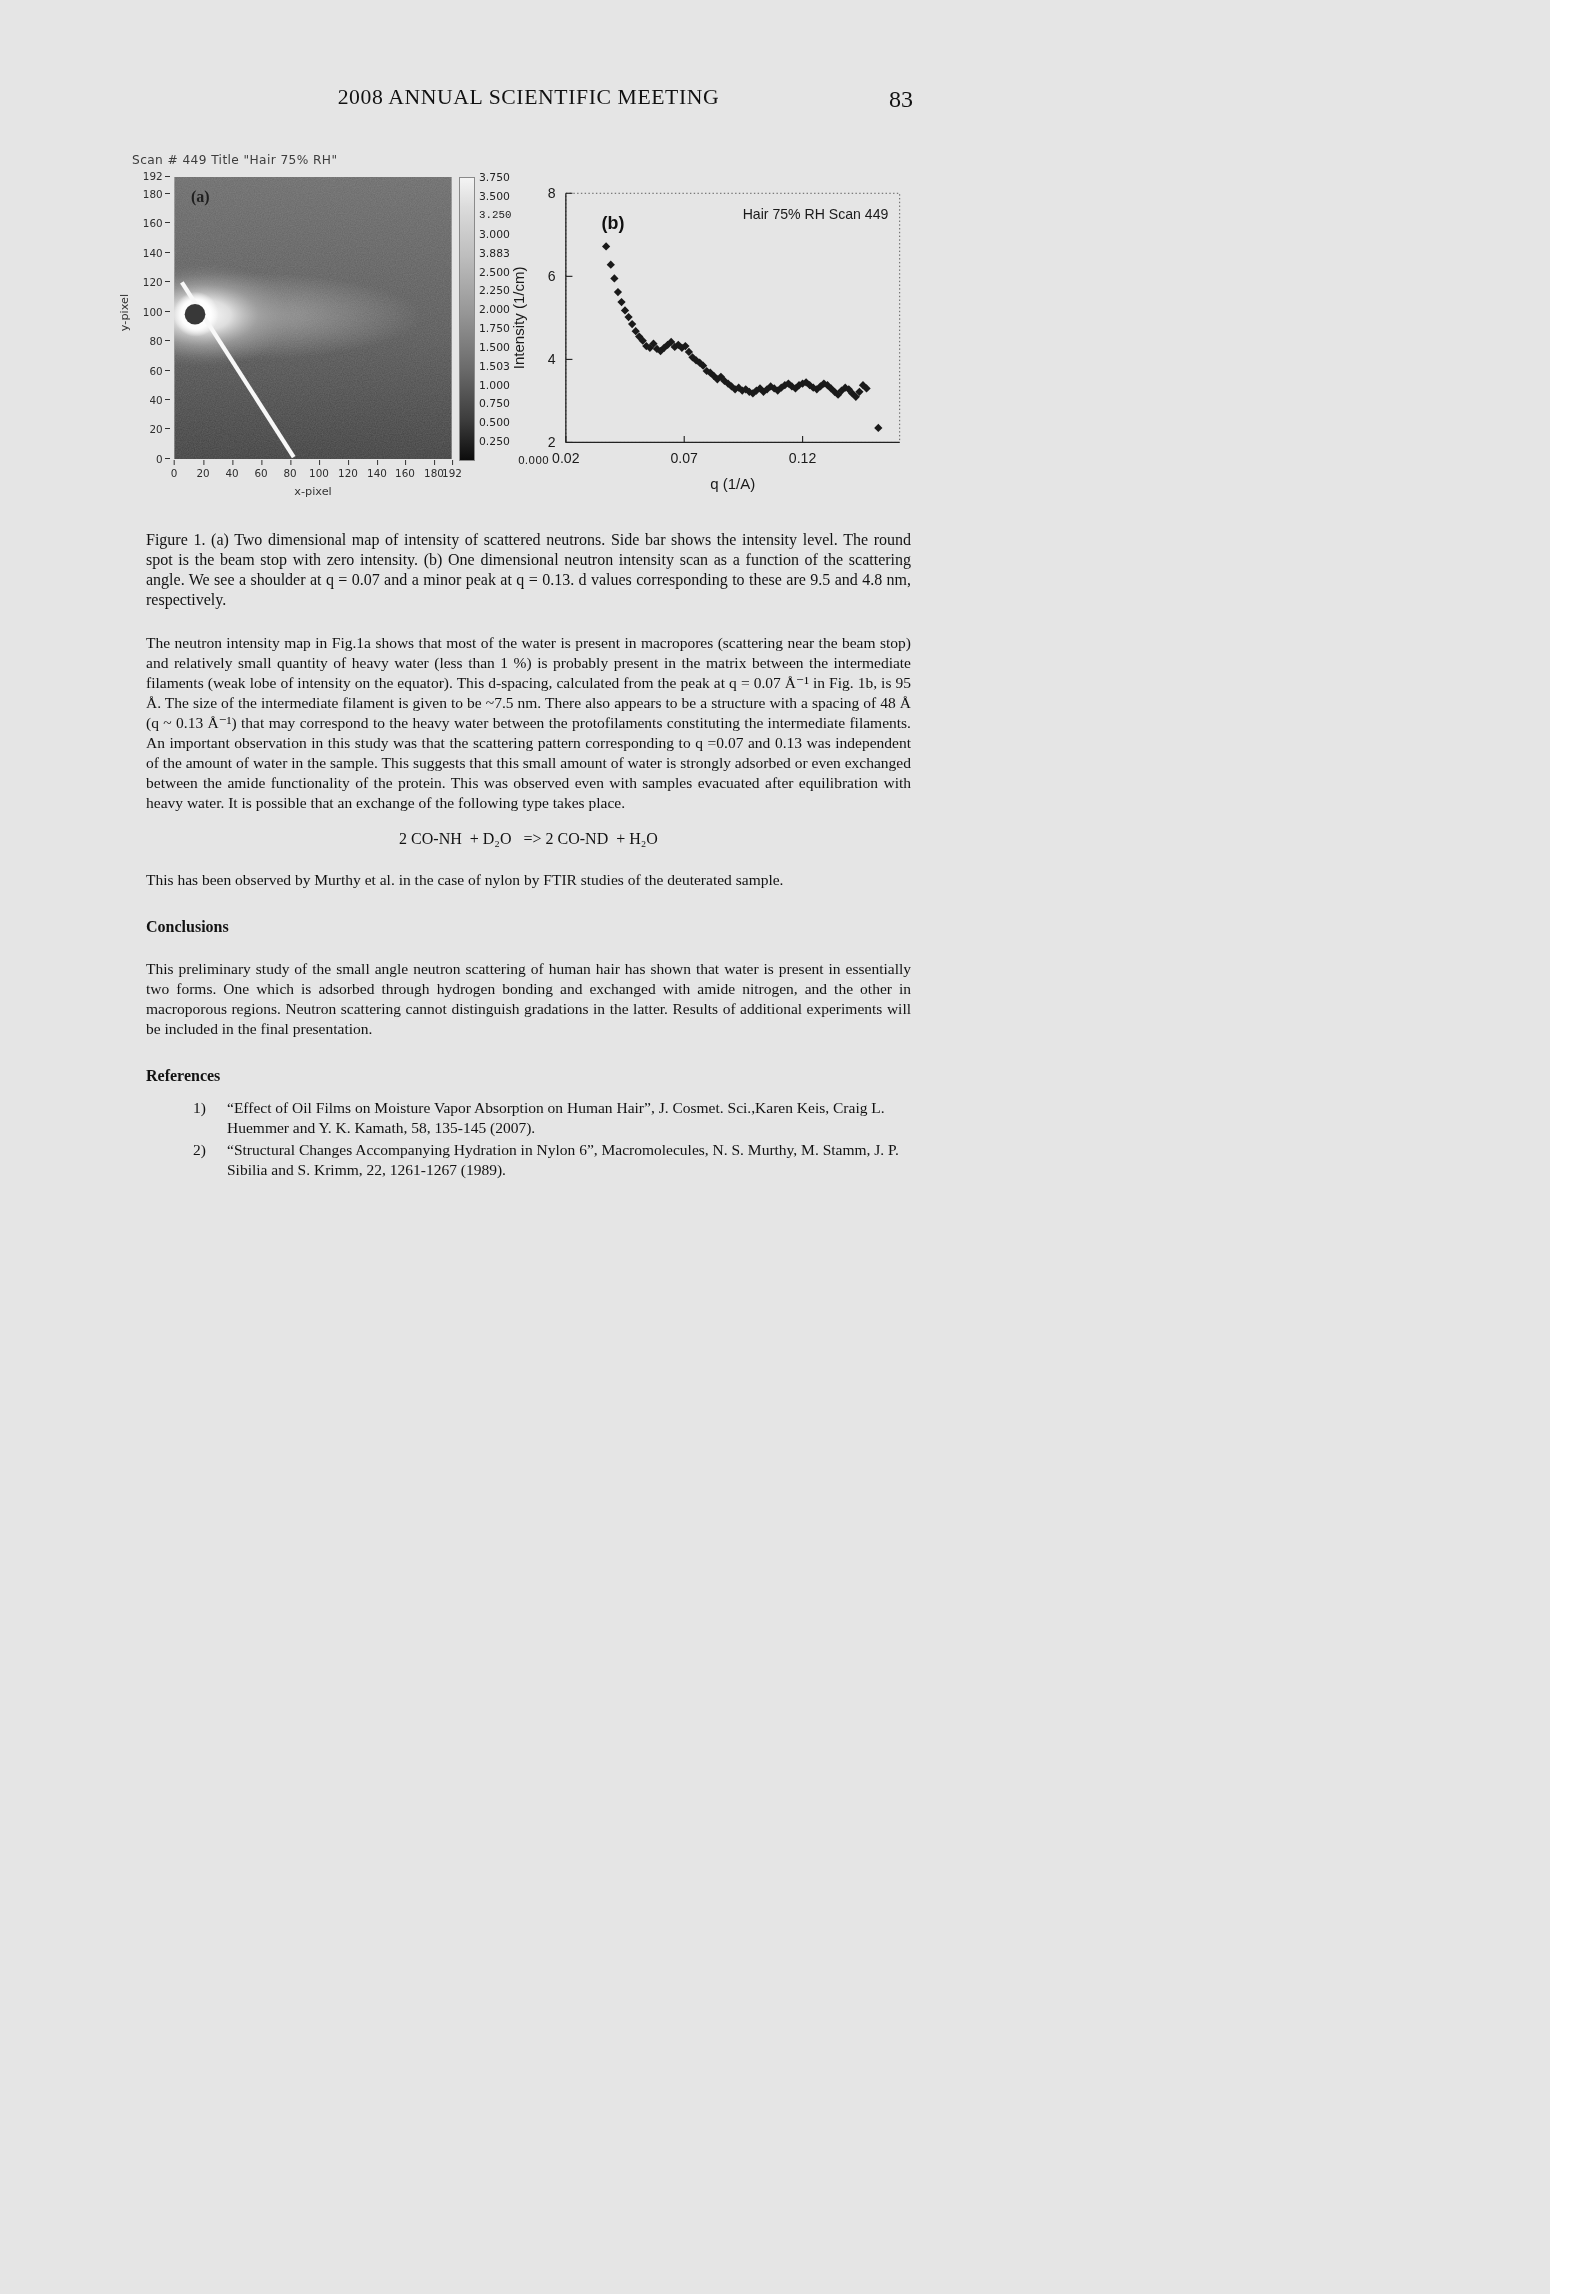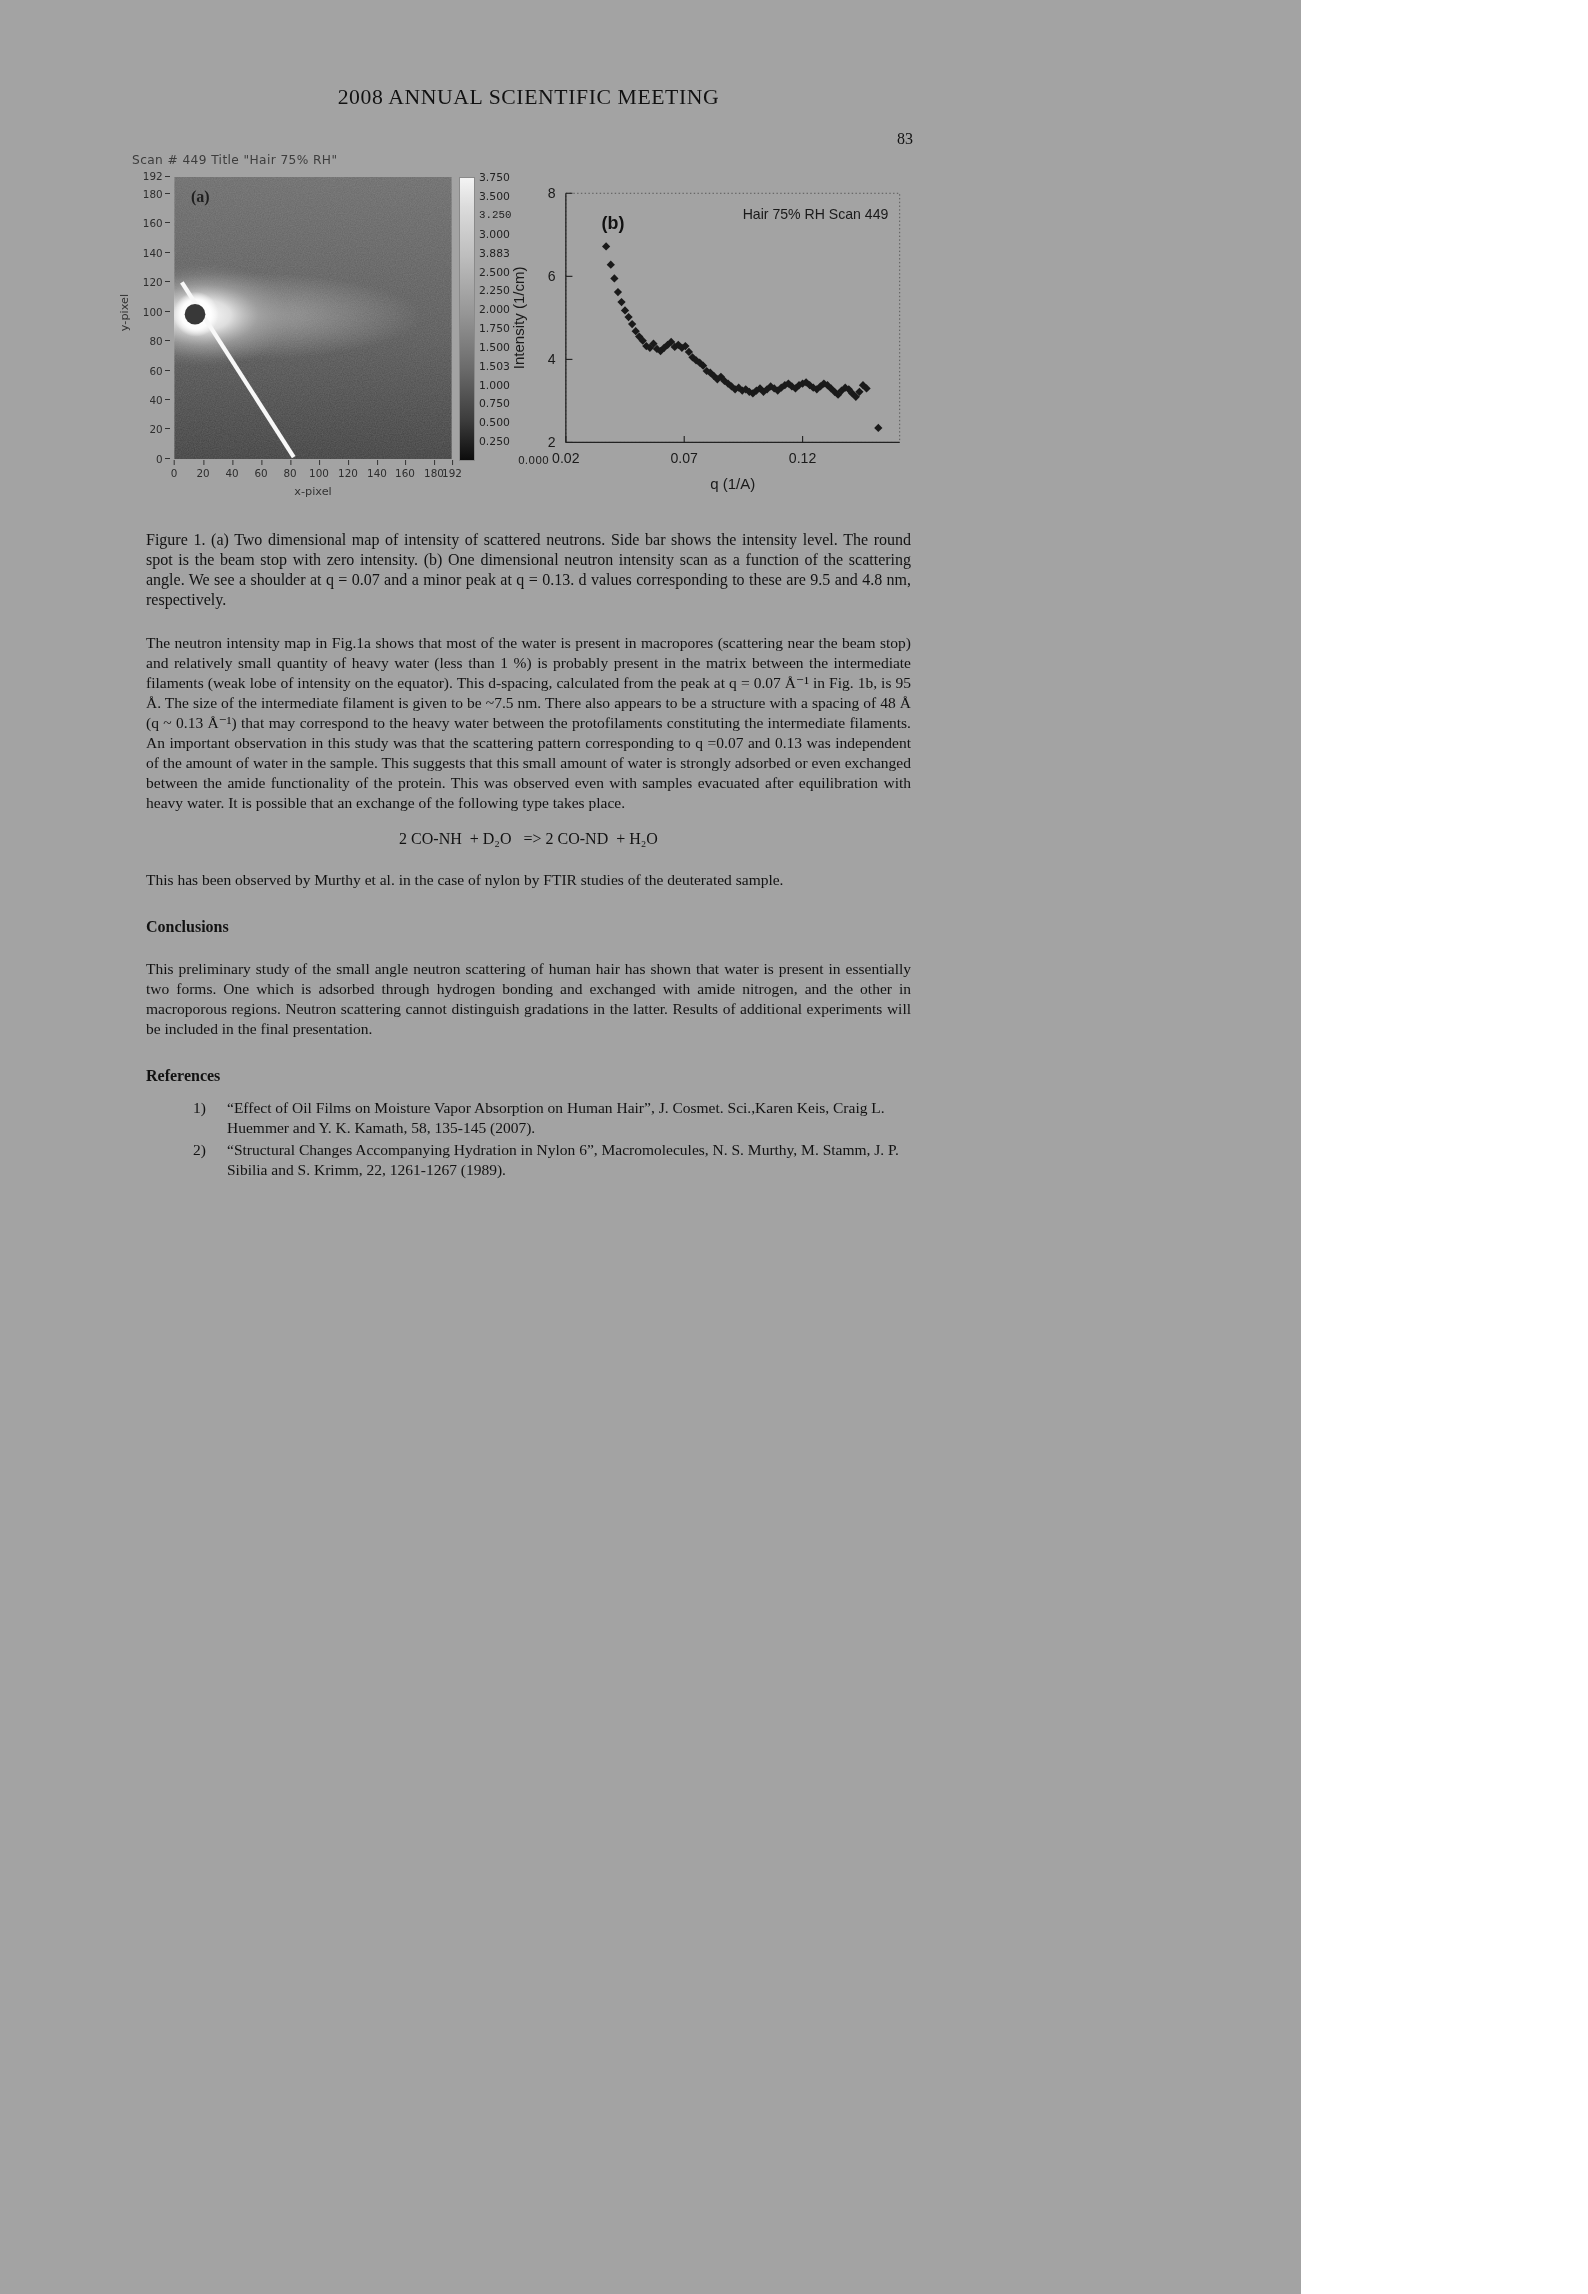--- a/index.html
+++ b/index.html
@@ -1,23 +1,23 @@
 <!DOCTYPE html>
 <html style="font-size:15px"><head>
 <meta charset="utf-8">
 <style>
   html,body{margin:0;padding:0;background:#ffffff;}
-  .page{position:relative;width:1301px;height:2295px;background:#a3a3a3;
+  .page{position:relative;width:1550px;height:2295px;background:#e5e5e5;
         font-family:"Liberation Serif","DejaVu Serif",serif;color:#121212;overflow:hidden;}
   .content{position:absolute;left:146px;top:85px;width:765px;}
 
   
   .pg-header{position:relative;height:28px;text-align:center;}
   .pg-title{font-size:21.7px;letter-spacing:0.6px;}
-  .pg-num{position:absolute;right:-1.9px;top:0.9px;font-size:16px;margin-top:44px;}
+  .pg-num{position:absolute;right:-1.9px;top:0.9px;font-size:24px;}
 
   
   .figure{position:relative;height:362px;margin-top:40px;}
 
   
   .a-header{position:absolute;left:-14px;top:0;font:12.2px "DejaVu Sans",sans-serif;color:#3d3d3d;letter-spacing:0.4px;}
   .a-ylabel{position:absolute;left:-40px;top:153px;transform:rotate(-90deg);font:11.3px "DejaVu Sans",sans-serif;color:#333;}
   .a-yticks{position:absolute;left:-3.8px;top:23.5px;width:28px;height:282px;}
   .atick-y{position:absolute;right:7.5px;width:100%;text-align:right;font:10.4px "DejaVu Sans",sans-serif;color:#2e2e2e;}
   .atick-y::after{content:"";position:absolute;right:-7.5px;top:5.6px;width:5.6px;height:0.9px;background:#333;}

